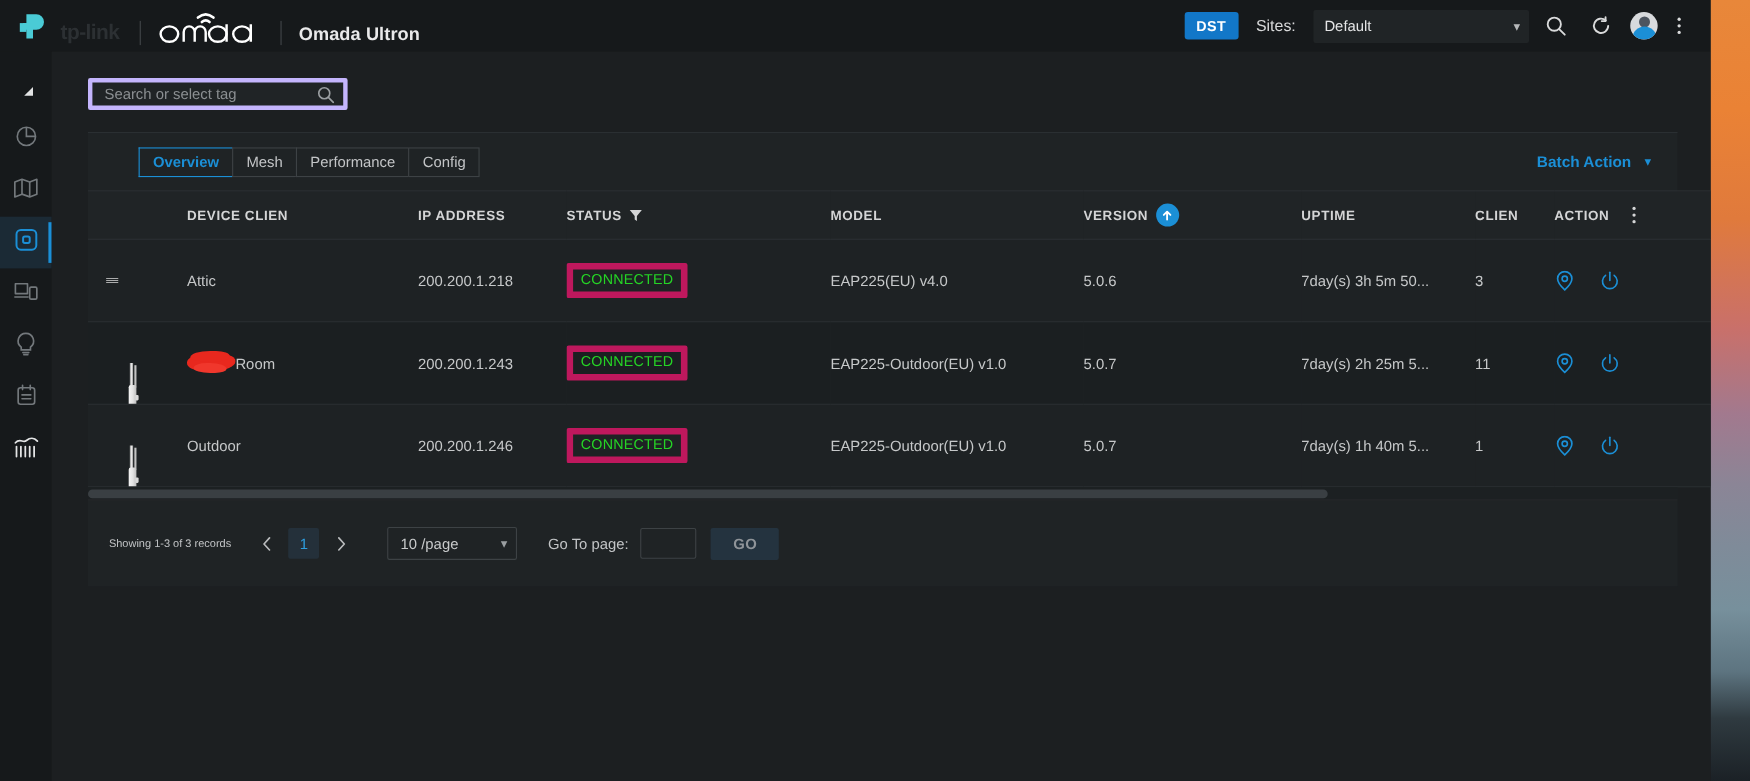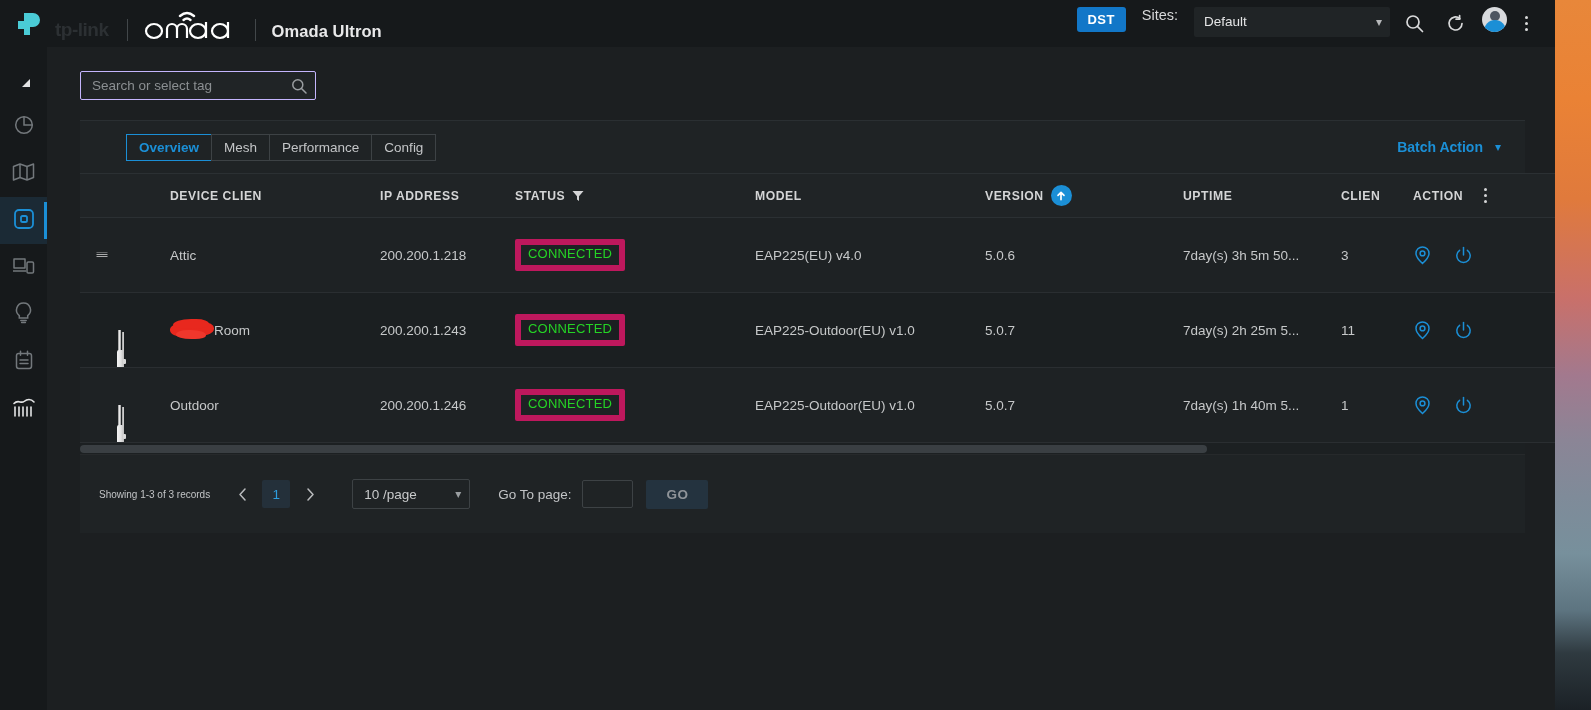--- a/index.html
+++ b/index.html
@@ -39,21 +39,21 @@
     color: #2c3033; font-size: 19px; font-weight: bold;
     letter-spacing: -0.5px; margin-left: 1px; margin-right: 2px;
   }
   .vdiv { width: 1px; height: 22px; background: #42474a; margin: 0 16px; }
   .omada-logo { display: flex; flex-direction: column; align-items: center; }
   .omada-logo svg { display: block; }
   .app-title {
     color: #e9e9ea; font-size: 16.5px; font-weight: bold; letter-spacing: .1px;
   }
   .header-right {
-    margin-left: auto; display: flex; align-items: flex-start;
+    margin-left: auto; display: flex; align-items: center;
     padding-right: 16px; gap: 0;
   }
   .dst-badge {
     background: #1277c8; color: #fff; font-size: 13px; font-weight: bold;
     padding: 5px 11px; border-radius: 3px; letter-spacing: .4px;
   }
   .sites-label { color: #d8d9da; font-size: 14.5px; margin-left: 16px; }
   .sites-select {
     margin-left: 16px; width: 196px; height: 30px;
     background: #202426; border: none; border-radius: 2px;
@@ -106,21 +106,21 @@
     width: 3px; height: 37px; background: #1b8fd6;
   }
   .nav-item.bright { color: #e3e4e5; }
 
   
   .main { position: absolute; top: 47px; left: 47px; width: 1508px; height: 663px; background: #1c1f21; }
 
   .searchbar-zone { padding: 24px 0 0 33px; }
   .tag-search {
     width: 236px; height: 29px; background: #202426;
-    border: 1px solid #c4b5fd; border-radius: 2px;
+    border: 4px solid #c4b5fd; border-radius: 2px;
     display: flex; align-items: center; padding: 0 8px 0 11px;
     cursor: text;
   }
   .tag-search input {
     flex: 1; background: transparent; border: none; outline: none;
     color: #cfd1d2; font-size: 13.5px; font-family: inherit;
   }
   .tag-search input::placeholder { color: #8b8f92; }
   .tag-search .sicon { color: #9a9ea1; display: flex; }
 

